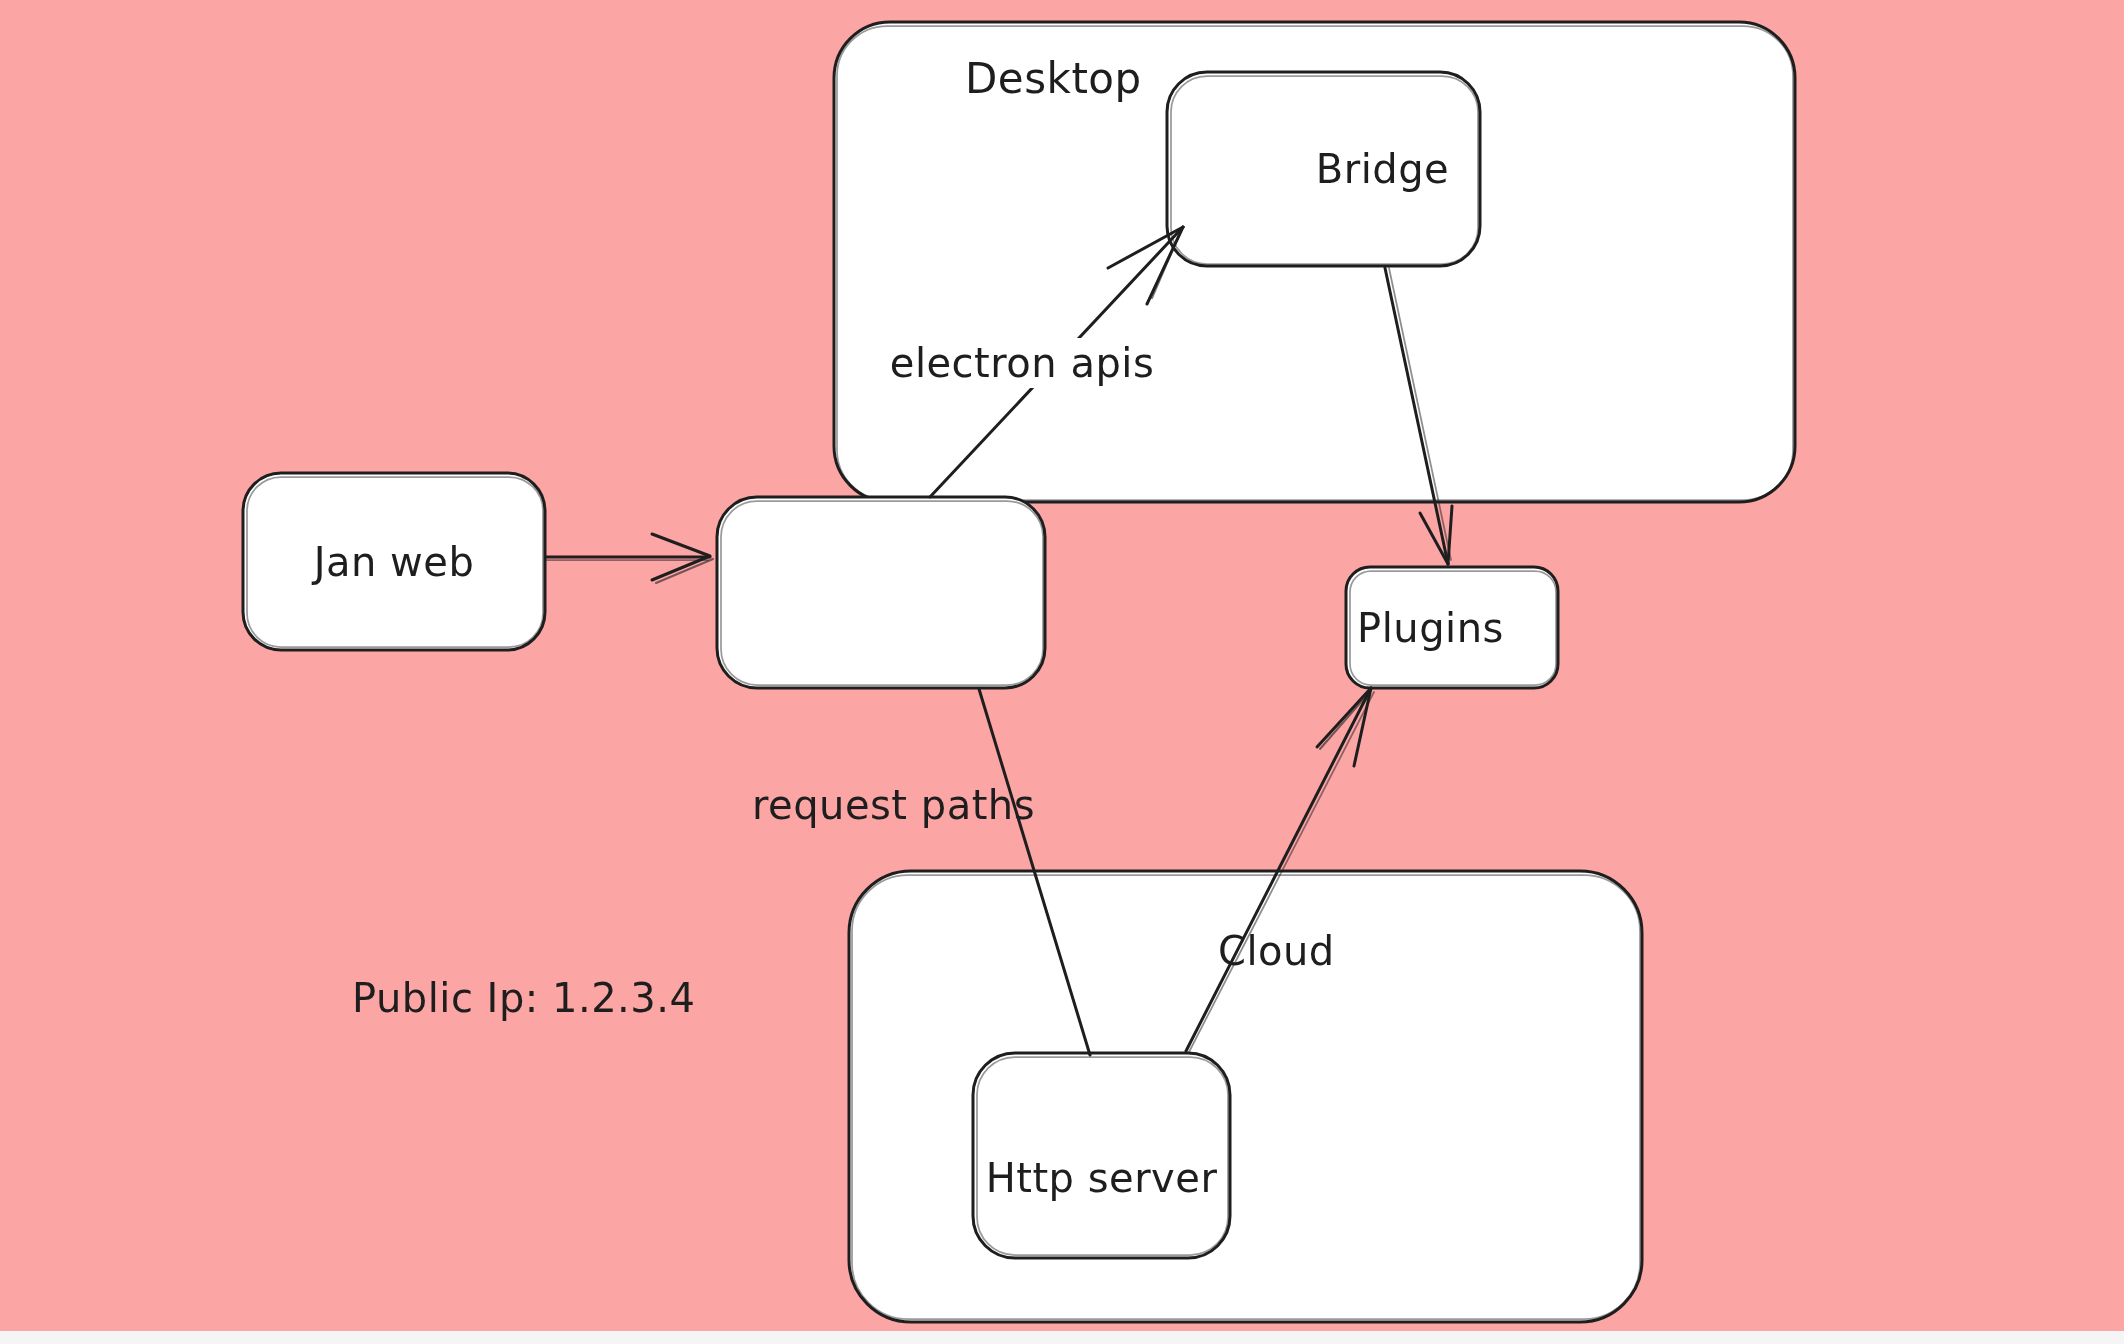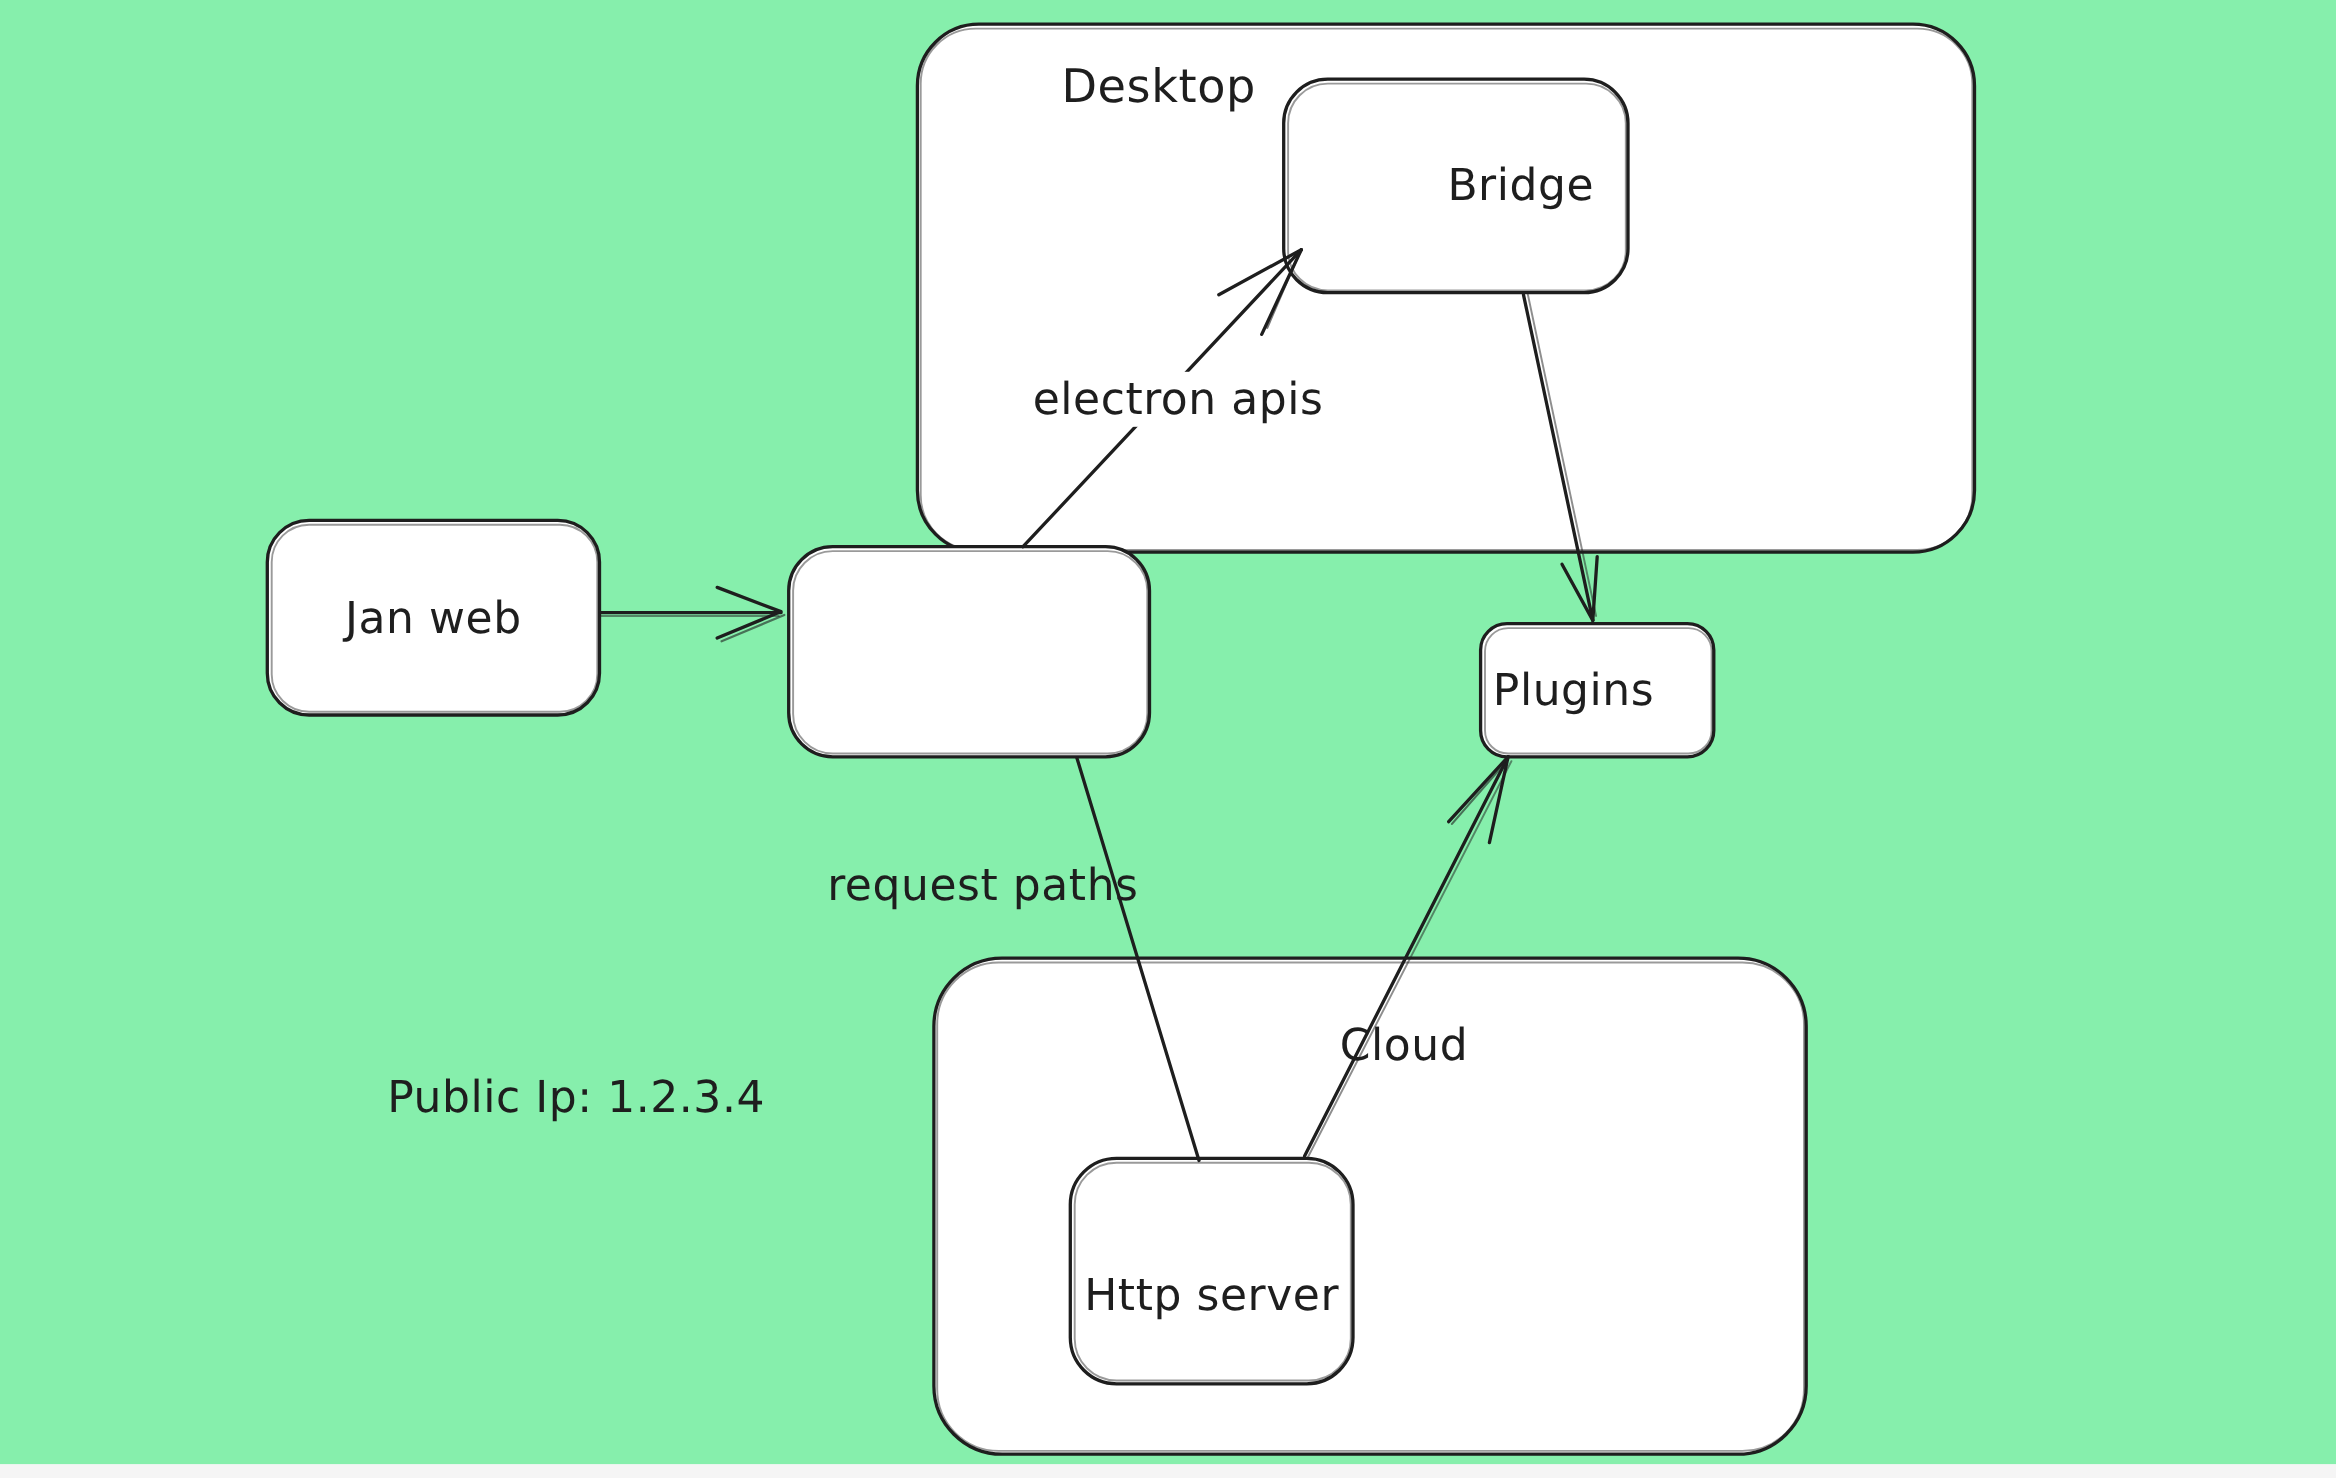--- a/index.html
+++ b/index.html
@@ -1,19 +1,19 @@
 <!DOCTYPE html>
 <html><head>
 <meta charset="utf-8">
 <style>
   html,body{margin:0;padding:0;background:#ffffff;}
   #stage{
     position:relative;
     width:2124px;height:1344px;
-    background:#86efac;
+    background:#fca5a5;
     overflow:hidden;
     font-family:"DejaVu Sans", sans-serif;
     color:#1e1e1e;
   }
   #wires{position:absolute;left:0;top:0;width:2124px;height:1344px;}
   .node-label{
     position:absolute;
     display:flex;align-items:center;justify-content:center;
     font-size:40px;
     color:#1e1e1e;
@@ -109,20 +109,20 @@
   </svg>
 
   <div class="float-label" style="left:965px; top:54px; font-size:42px;">Desktop</div>
   <div class="float-label" style="left:1218px; top:928px;">Cloud</div>
 
   <div class="node-label" style="left:243px; top:473px; width:302px; height:177px;">Jan web</div>
   <div class="node-label" style="left:1226px; top:72px; width:313px; height:194px;">Bridge</div>
   <div class="node-label" style="left:1346px; top:567px; width:169px; height:121px;">Plugins</div>
   <div class="node-label" style="left:973px; top:1053px; width:257px; height:250px;">Http server</div>
 
-  <div class="float-label edge-label-bg" style="left:1071px; top:363px;">electron apis</div>
+  <div class="float-label edge-label-bg" style="left:1022px; top:363px;">electron apis</div>
   <div class="float-label" style="left:752px; top:782px;">request paths</div>
 
   <div class="annotation" style="left:352px; top:956px;margin-top:16px;">
     <div>Public Ip: 1.2.3.4</div>
   </div>
 
 </div>
 
 </body></html>

